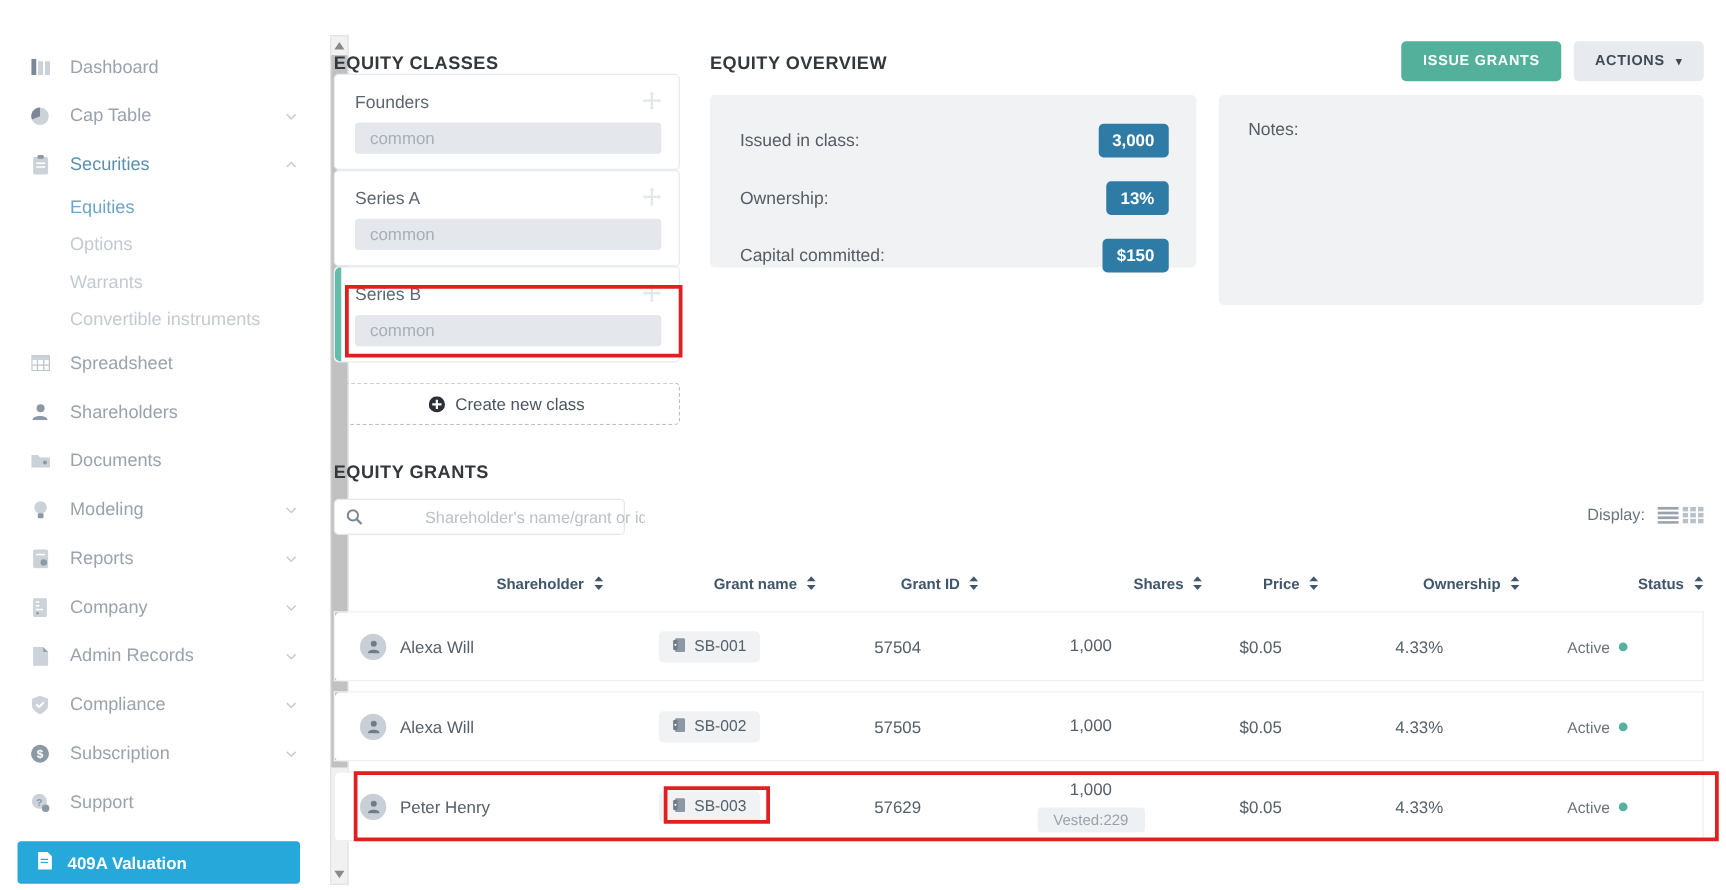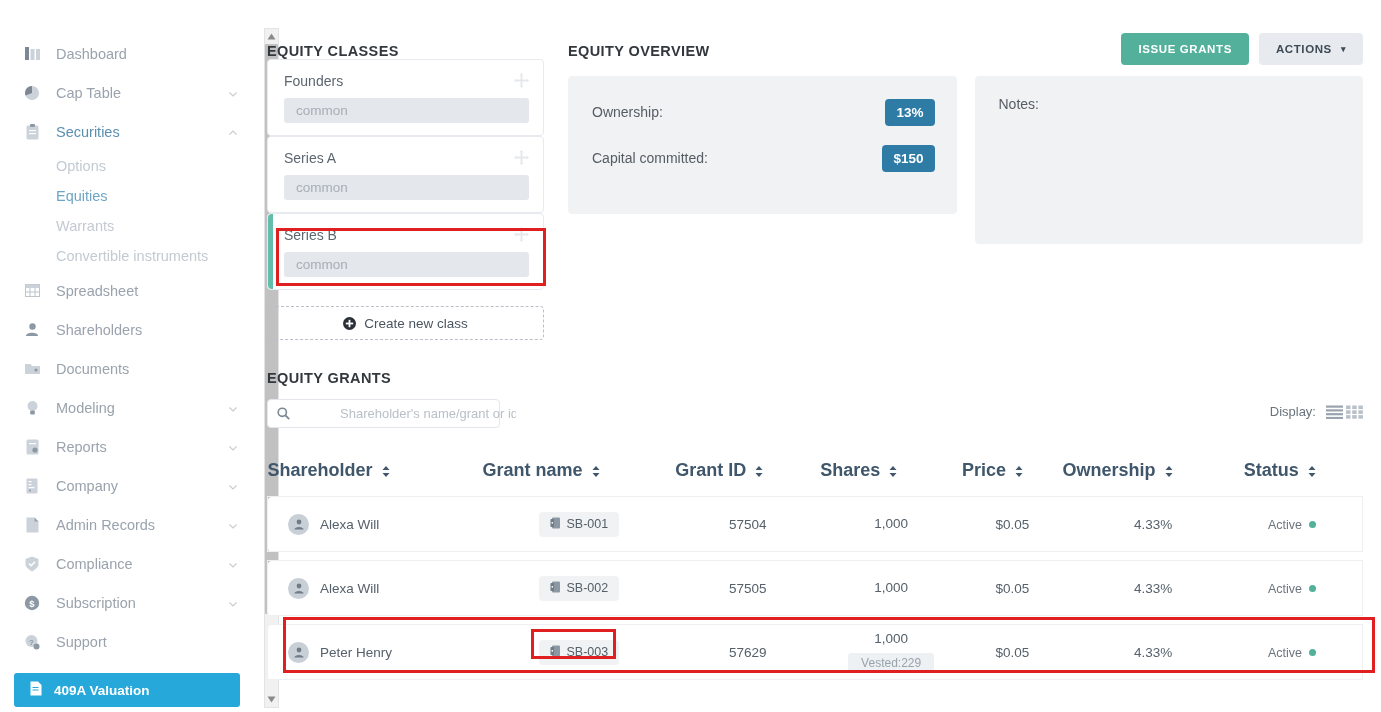--- a/index.html
+++ b/index.html
@@ -143,22 +143,22 @@
 
   .display-ctl {
     position: absolute; right: 18px; top: 404px;
     display: flex; align-items: center; font-size: 13px; color: #6b747d;
   }
   .display-ctl .lbl { margin-right: 7px; }
   .view-ico { margin-left: 3px; cursor: pointer; display: flex; }
 
   table.grants-table { width: 100%; border-collapse: collapse; margin-top: 24px; }
   table.grants-table th {
-    font-size: 18px; font-weight: bold; color: #3f566b;
-    padding: 8px 0 14px 0; text-align: left; white-space: nowrap;
+    font-size: 12px; font-weight: bold; color: #3f566b;
+    padding: 8px 0 14px 0; text-align: right; white-space: nowrap;
   }
   table.grants-table th .sortico { margin-left: 4px; display: inline-block; vertical-align: -1px; }
   th.c-shareholder { text-align: left; padding-left: 20px; width: 215px; }
   th.c-status { text-align: right; padding-right: 22px; }
 
   table.grants-table td {
     background: #ffffff; font-size: 13.5px; color: #55606a;
     text-align: center; height: 55px; vertical-align: middle;
     border-top: 1px solid #eef0f2; border-bottom: 1px solid #eef0f2;
   }
@@ -240,25 +240,25 @@
           </svg>
       </span>
       <span class="nav-label">Securities</span>
       <span class="chev">
         <svg width="12" height="12" viewBox="0 0 12 12">
             <path d="M2.5 7.5 L6 4 L9.5 7.5" fill="none" stroke="#9aa3ad" stroke-width="1.2"></path>
           </svg>
       </span>
     </div>
 
+    <div class="sub-item current">
+      <span>Equities</span>
+    </div>
     <div class="sub-item">
       <span>Options</span>
-    </div>
-    <div class="sub-item current">
-      <span>Equities</span>
     </div>
     <div class="sub-item">
       <span>Warrants</span>
     </div>
     <div class="sub-item">
       <span>Convertible instruments</span>
     </div>
 
     <div class="nav-item">
       <span class="ico">
@@ -493,20 +493,24 @@
           </span>
           <span>Create new class</span>
         </div>
       </section>
 
       <section class="col-overview">
         <h2 class="section-title">EQUITY OVERVIEW</h2>
 
         <div class="ov-panel">
           <div class="ov-box ov-stats">
+            <div class="ov-row">
+              <span class="ov-label">Issued in class:</span>
+              <span class="ov-badge">3,000</span>
+            </div>
             <div class="ov-row">
               <span class="ov-label">Ownership:</span>
               <span class="ov-badge">13%</span>
             </div>
             <div class="ov-row">
               <span class="ov-label">Capital committed:</span>
               <span class="ov-badge">$150</span>
             </div>
           </div>
 

